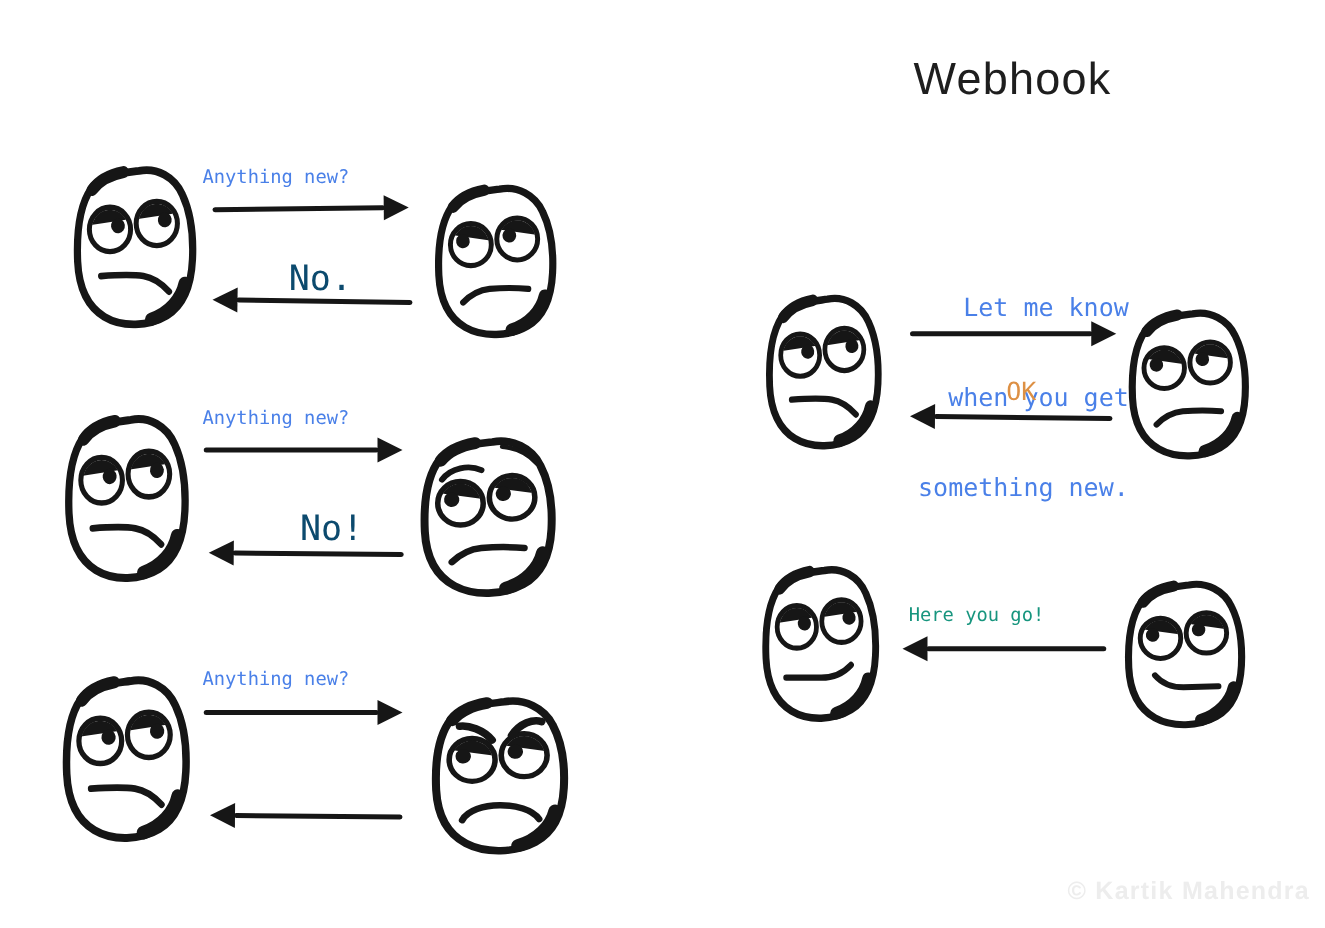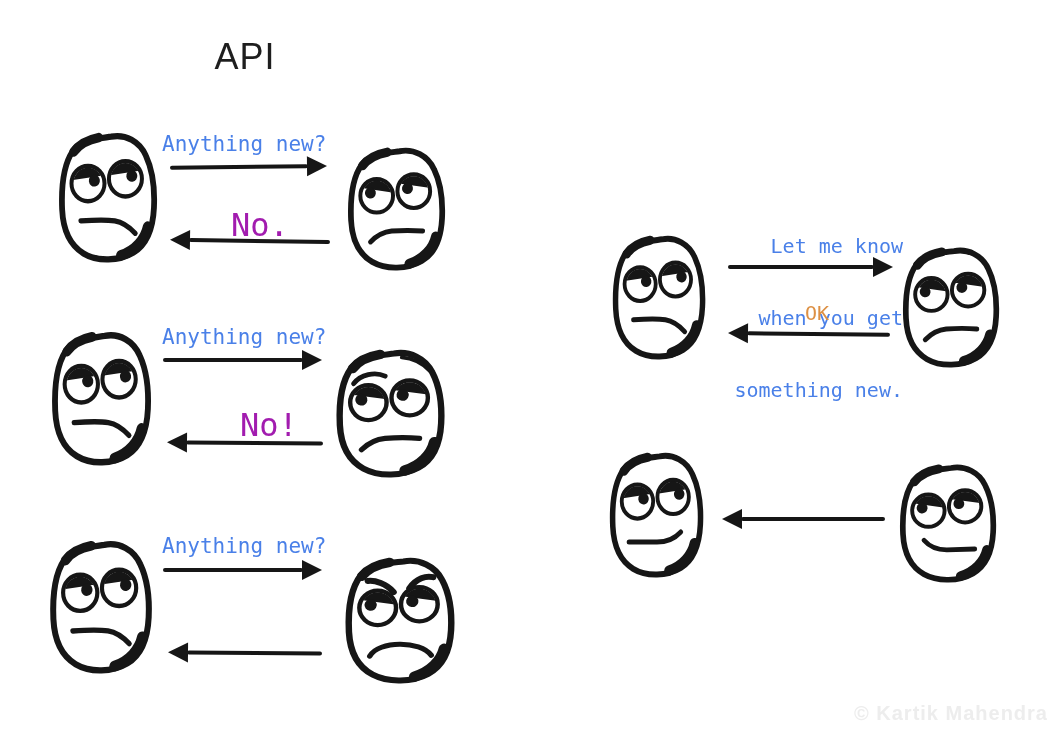--- a/index.html
+++ b/index.html
@@ -6,24 +6,24 @@
   .canvas{
     position:relative;width:1060px;height:742px;background:#ffffff;
     overflow:hidden;font-family:"Liberation Sans",sans-serif;
   }
   .title{
     position:absolute;text-align:center;font-size:36px;font-weight:400;
     color:#1e1e1e;letter-spacing:1px;font-family:"Liberation Sans",sans-serif;
   }
   .lbl{
     position:absolute;font-family:"DejaVu Sans Mono","Liberation Mono",monospace;
-    white-space:pre;font-size:21px;font-weight:500;
+    white-space:pre;font-size:15px;font-weight:500;
   }
   .blue{color:#4a80e8;}
-  .red{color:#a21caf;font-size:32px;}
+  .red{color:#0c4a6e;font-size:28px;}
   .orange{color:#dd9044;font-size:20px;}
   .teal{color:#17957e;}
   .multiline{text-align:right;line-height:24px;font-size:20px;width:200px;}
   .arrow{position:absolute;height:4px;background:#161616;border-radius:2px;}
   .arrow.right::after{
     content:"";position:absolute;right:-19px;top:-8px;width:0;height:0;
     border-left:20px solid #161616;border-top:10px solid transparent;border-bottom:10px solid transparent;
   }
   .arrow.left::before{
     content:"";position:absolute;left:-19px;top:-8px;width:0;height:0;
@@ -113,21 +113,21 @@
       <use href="#head"></use>
       <use href="#eyeL" x="37" y="57"></use>
         <use href="#eyeL" x="79" y="52"></use>
       <path fill="none" stroke="#161616" stroke-width="5.5" stroke-linecap="round" d="M 32,91 C 38,98 47,102 58,102 L 90,101"></path>
     </g>
   </defs>
 </svg>
 
 <div class="canvas">
 
-  <div class="title" style="left:165px;top:36px;width:160px">API</div>
+  <div class="title" style="left:715px;top:42px;width:190px">Webhook</div>
 
   <svg class="face" style="left:55px;top:129px;width:107px;height:134px" viewBox="0 0 120 140" preserveAspectRatio="none">
       <use href="#face-bored-r"></use>
     </svg>
   <span class="lbl blue" style="left:162px;top:132px">Anything new?</span>
   <div class="arrow right" style="left:170px;top:165px;width:138px;transform:rotate(-0.6deg)"></div>
   <svg class="face" style="left:344px;top:144px;width:106px;height:127px" viewBox="0 0 120 140" preserveAspectRatio="none">
       <use href="#face-bored-l"></use>
     </svg>
   <span class="lbl red" style="left:231px;top:206px">No.</span>
@@ -165,19 +165,20 @@
   <div class="arrow right" style="left:728px;top:265px;width:146px"></div>
   <svg class="face" style="left:899px;top:244px;width:105px;height:124px" viewBox="0 0 120 140" preserveAspectRatio="none">
       <use href="#face-bored-l"></use>
     </svg>
   <span class="lbl orange" style="left:805px;top:301px">OK</span>
   <div class="arrow left" style="left:747px;top:332px;width:143px;transform:rotate(0.6deg)"></div>
 
   <svg class="face" style="left:606px;top:449px;width:102px;height:129px" viewBox="0 0 120 140" preserveAspectRatio="none">
       <use href="#face-smile-r"></use>
     </svg>
+  <span class="lbl teal" style="left:727px;top:483px">Here you go!</span>
   <div class="arrow left" style="left:741px;top:517px;width:144px"></div>
   <svg class="face" style="left:896px;top:461px;width:105px;height:122px" viewBox="0 0 120 140" preserveAspectRatio="none">
       <use href="#face-smile-l"></use>
     </svg>
 
   <div class="watermark">© Kartik Mahendra</div>
 </div>
 
 </body></html>

